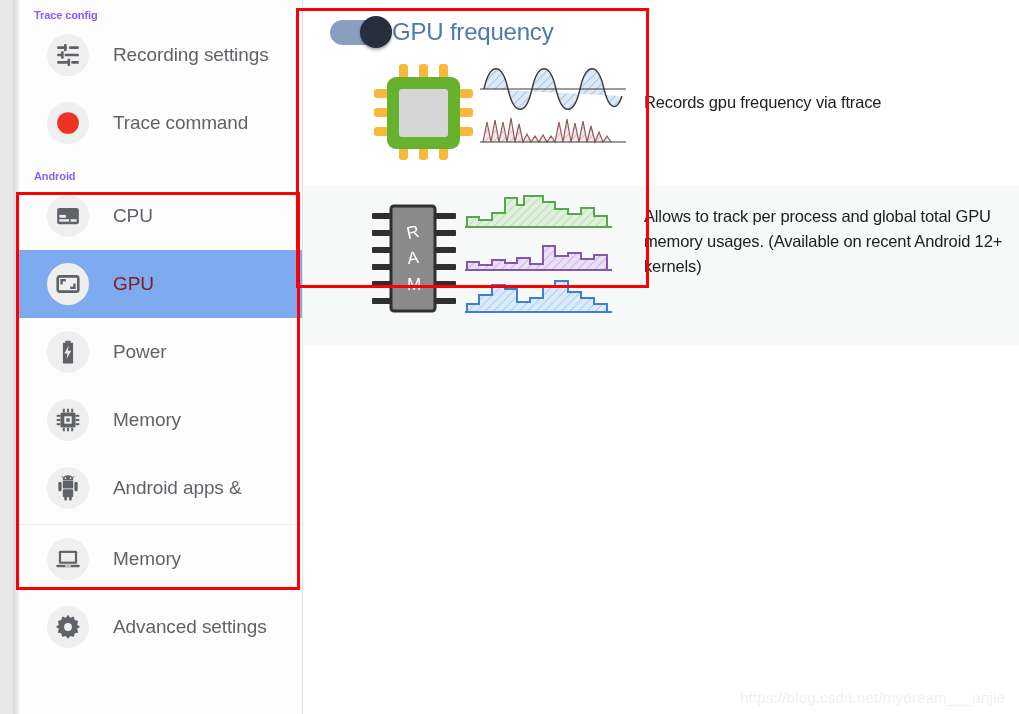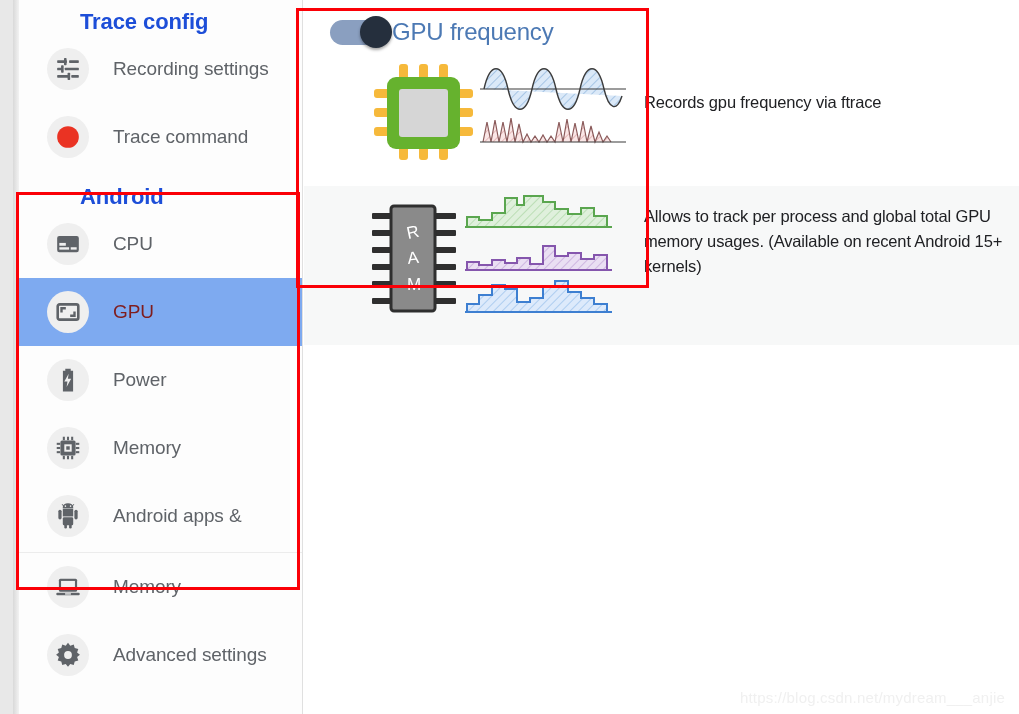--- a/index.html
+++ b/index.html
@@ -21,22 +21,22 @@
     background: linear-gradient(to right, #d9d9d9, #f2f2f2);
   }
 
   
   .sidebar {
     position: absolute; left: 19px; top: 0; width: 284px; height: 714px;
     background: #fdfdfd;
     border-right: 1px solid #e0e0e0;
   }
   .side-section-title {
-    font-size: 22px; font-weight: bold; color: #1d4ed8;
-    padding: 9px 0 0 15px; letter-spacing: -0.1px; margin-left: 46px;
+    font-size: 11px; font-weight: bold; color: #8b5cf6;
+    padding: 9px 0 0 15px; letter-spacing: -0.1px;
   }
   .side-section-title.probes { padding-top: 13px; }
   .side-item {
     display: flex; align-items: center; height: 68px;
     padding-left: 28px; gap: 24px;
   }
   .side-item.selected { background: #7eaaf0; }
   .side-ico {
     width: 42px; height: 42px; border-radius: 50%;
     background: #efefef; display: flex; align-items: center;
@@ -331,21 +331,21 @@
             <path d="M101 35 L101 25 L113 25 L113 28 L126 28 L126 21 L139 21 L139 6 L151 6 L151 13 L158 13 L158 4 L177 4 L177 10 L189 10 L189 17 L202 17 L202 22 L215 22 L215 16 L228 16 L228 24 L241 24 L241 35 Z" fill="url(#hG)" stroke="#5aa64f" stroke-width="2"></path>
             <line x1="99" y1="35" x2="246" y2="35" stroke="#5aa64f" stroke-width="2"></line>
 
             <path d="M101 78 L101 70 L113 70 L113 73 L126 73 L126 68 L139 68 L139 71 L151 71 L151 66 L164 66 L164 72 L177 72 L177 54 L189 54 L189 64 L202 64 L202 61 L215 61 L215 67 L228 67 L228 63 L241 63 L241 78 Z" fill="url(#hP)" stroke="#8556ad" stroke-width="2"></path>
             <line x1="99" y1="78" x2="246" y2="78" stroke="#8556ad" stroke-width="2"></line>
 
             <path d="M101 120 L101 112 L113 112 L113 103 L126 103 L126 93 L139 93 L139 97 L151 97 L151 110 L164 110 L164 106 L177 106 L177 95 L189 95 L189 89 L202 89 L202 100 L215 100 L215 106 L228 106 L228 112 L241 112 L241 120 Z" fill="url(#hB)" stroke="#3d7fd1" stroke-width="2"></path>
             <line x1="99" y1="120" x2="246" y2="120" stroke="#3d7fd1" stroke-width="2"></line>
           </svg>
         </div>
-        <div class="desc mem-desc">Allows to track per process and global total GPU memory usages. (Available on recent Android 15+ kernels)</div>
+        <div class="desc mem-desc">Allows to track per process and global total GPU memory usages. (Available on recent Android 12+ kernels)</div>
       </div>
     </div>
   </div>
 
   <div class="redbox" id="redbox-gpu-panels"></div>
   <div class="redbox" id="redbox-probes"></div>
 
   <div class="watermark">https://blog.csdn.net/mydream___anjie</div>
 
 </div>

